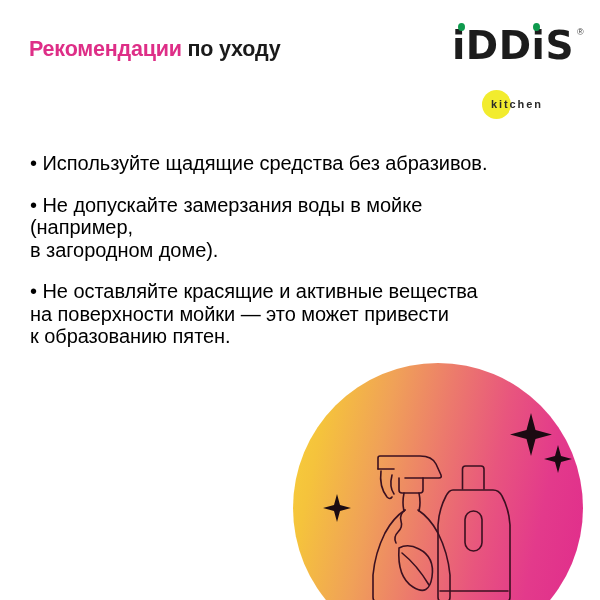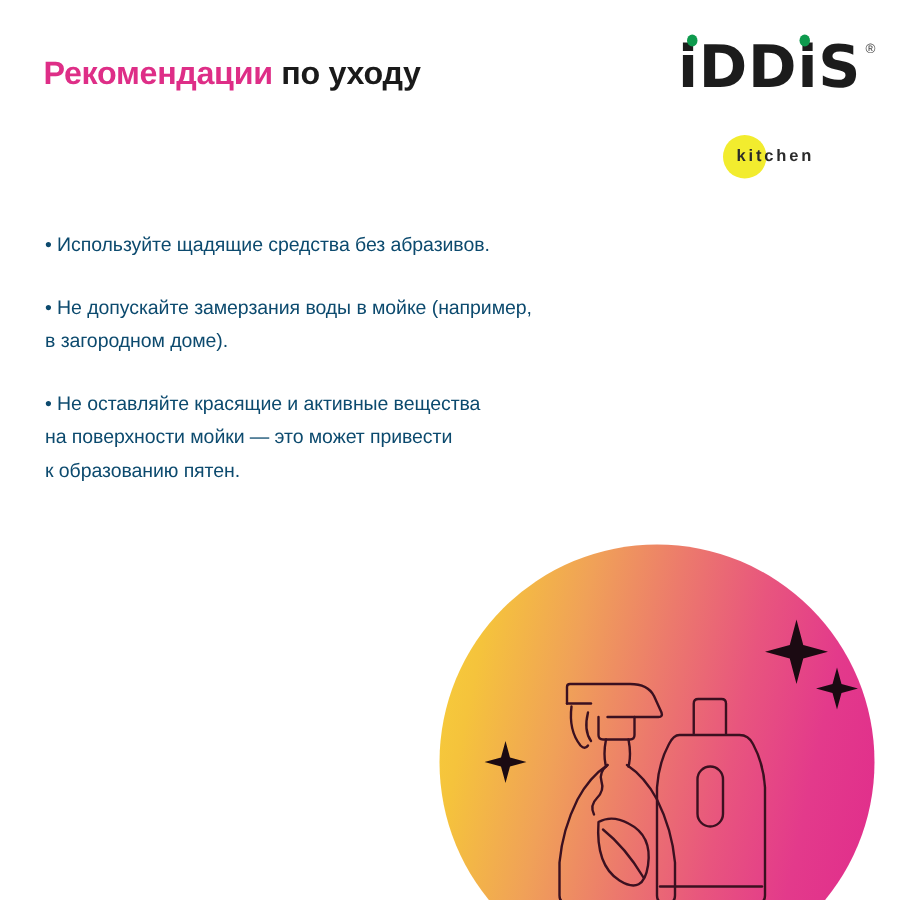--- a/index.html
+++ b/index.html
@@ -120,22 +120,22 @@
   }
 
   
   .content {
     position: absolute;
     left: 30px;
     top: 152px;
     width: 500px;
   }
   .bullet {
-    color: #0c4a6e;
-    font-size: 13px;
+    color: #000000;
+    font-size: 20px;
     line-height: 22.5px;
     margin-bottom: 19px;
     white-space: pre-line;
     letter-spacing: -0.05px;
   }
   .bullet:last-child { margin-bottom: 0; }
 
   
   .illustration {
     position: absolute;

